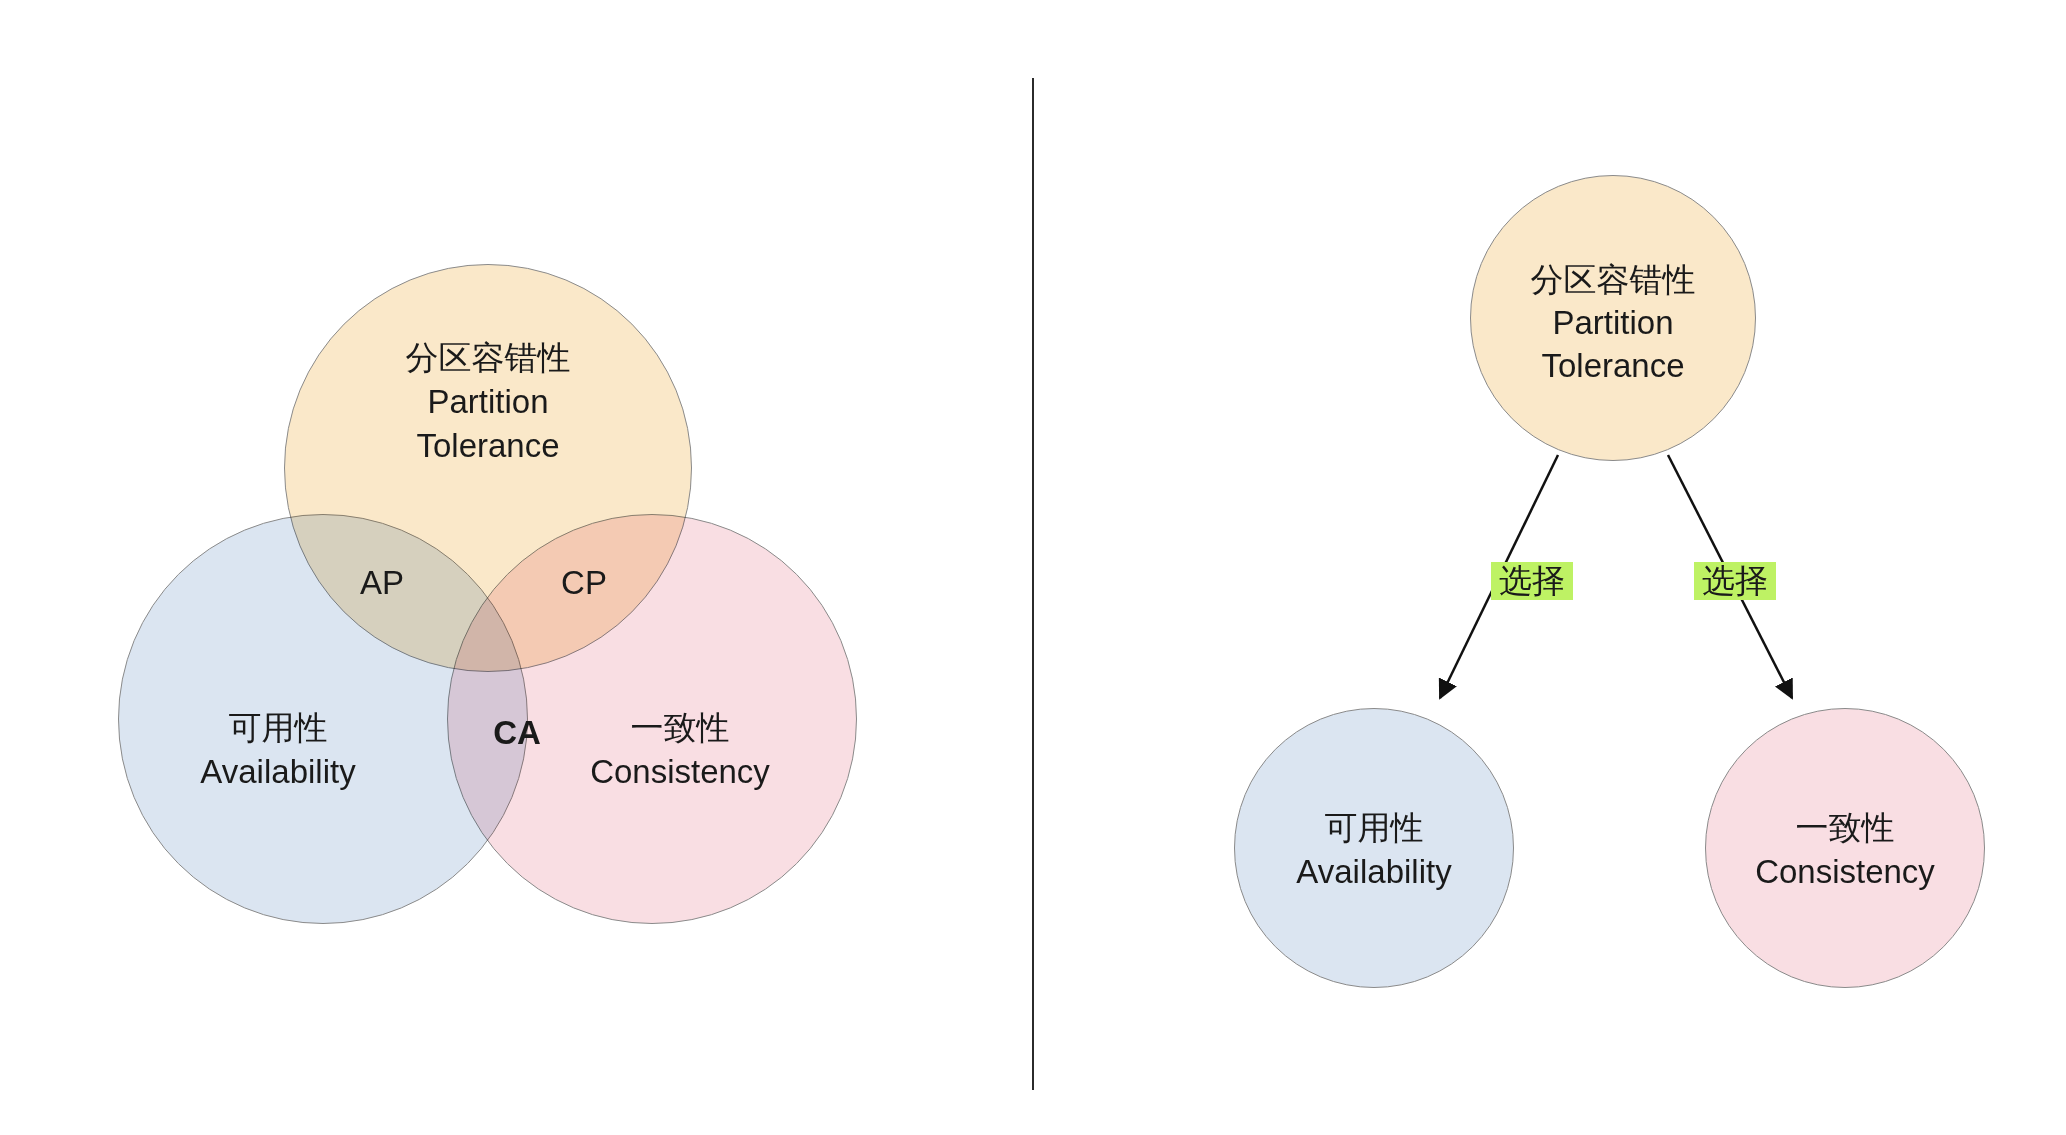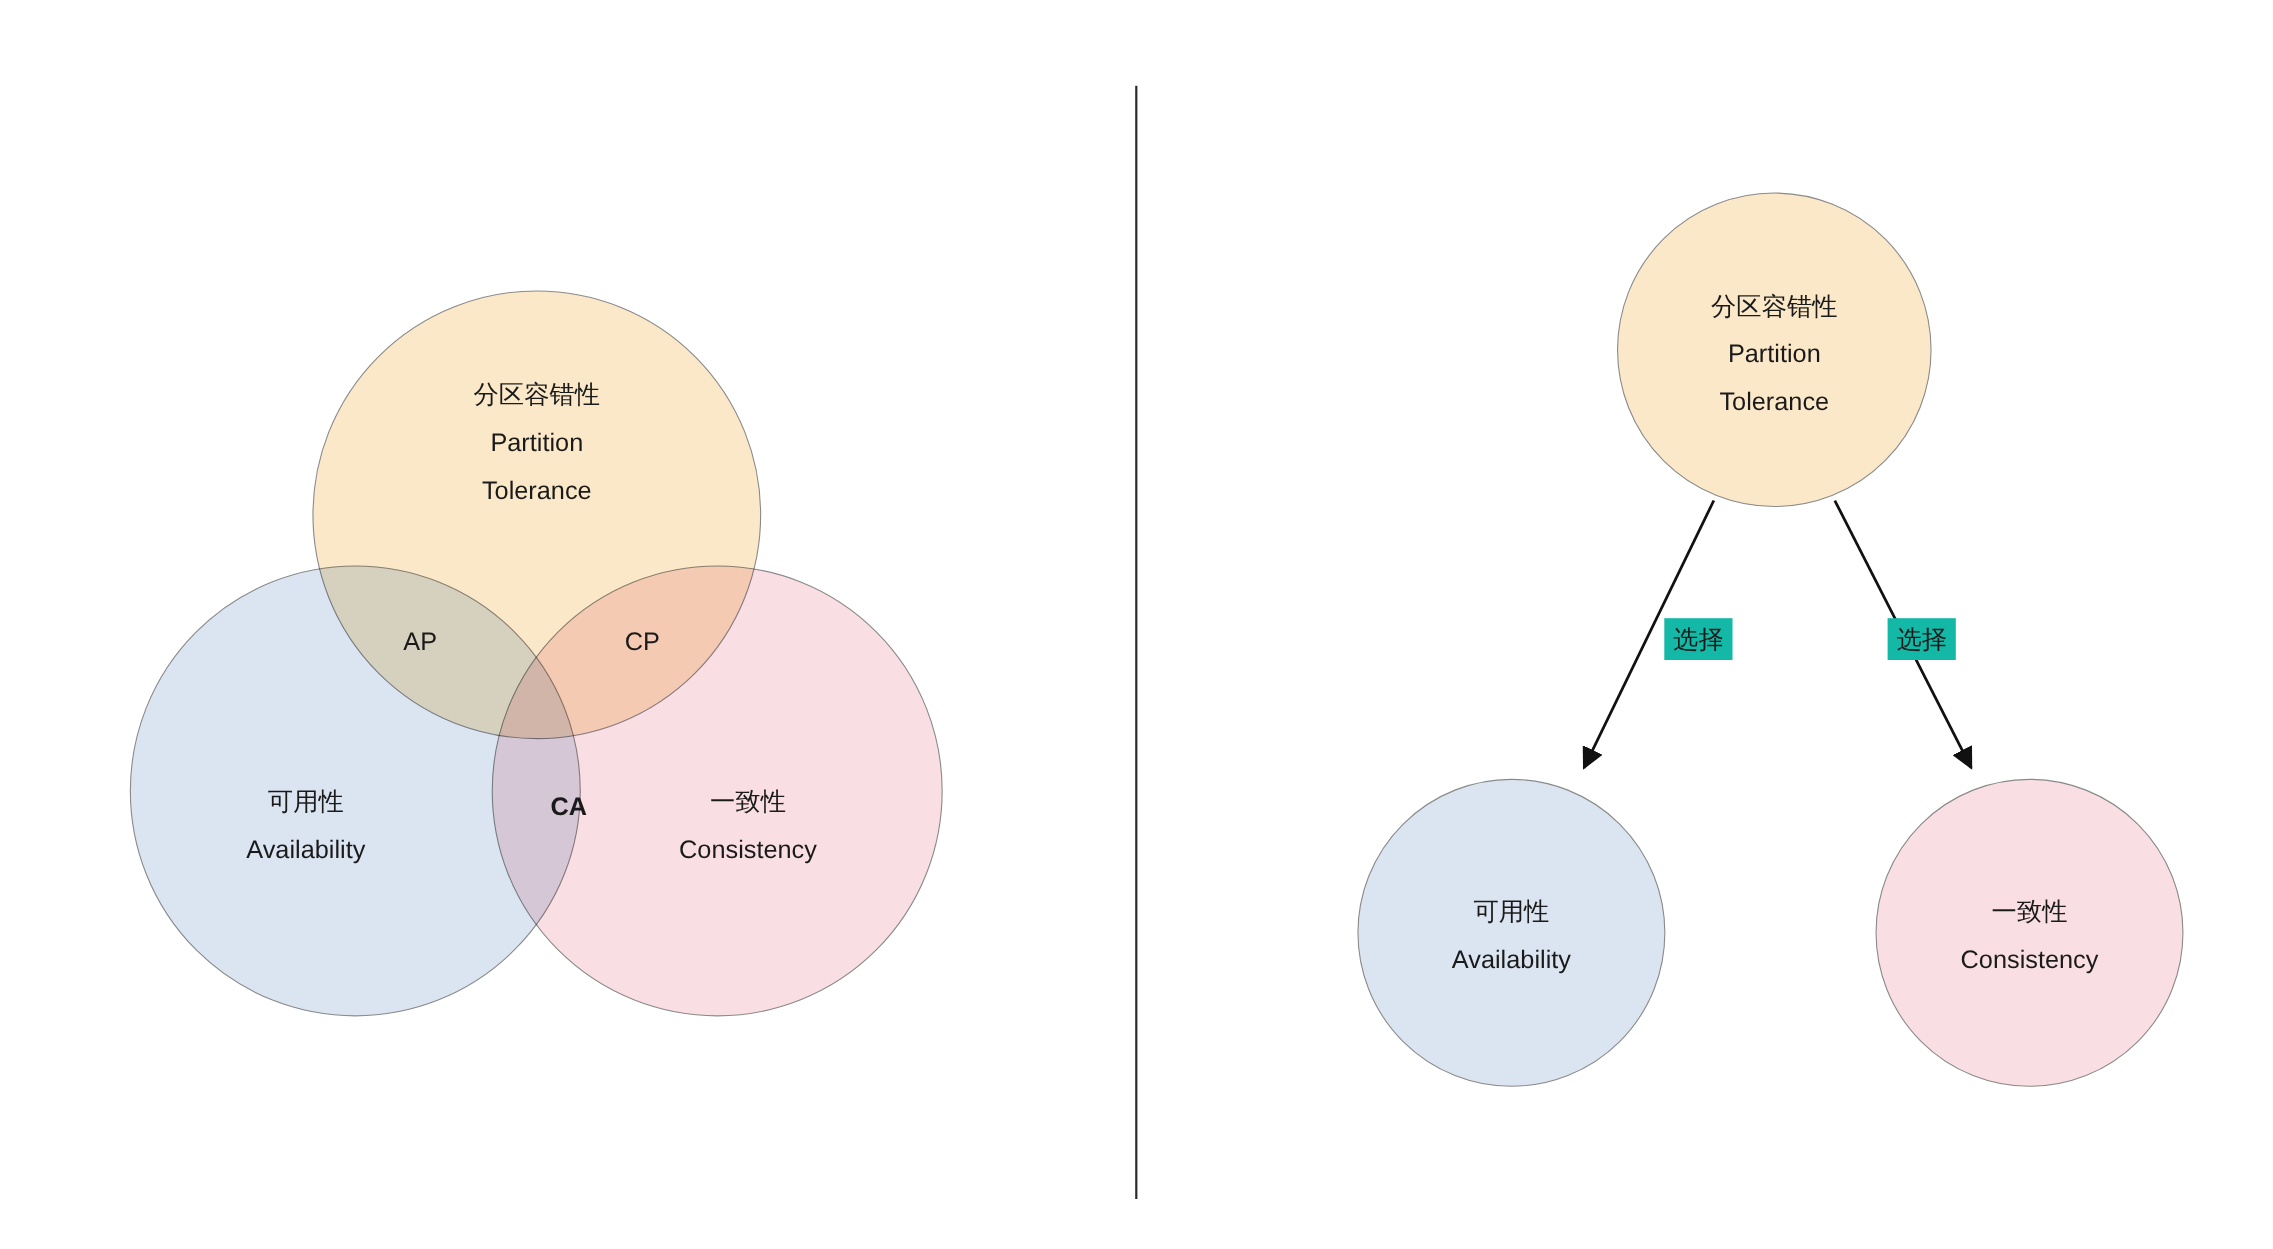--- a/index.html
+++ b/index.html
@@ -19,30 +19,29 @@
     border: 1.5px solid var(--stroke, #8a8a8a);
   }
   .blend { mix-blend-mode: multiply; }
   .c-partition   { background: var(--partition-fill, #fae8c9); }
   .c-availability{ background: var(--availability-fill, #dbe5f1); }
   .c-consistency { background: var(--consistency-fill, #f9dee3); }
   .lbl {
     position: absolute;
     transform: translate(-50%, -50%);
     text-align: center;
-    font-size: 23px;
+    font-size: 33px;
     line-height: 44px;
     white-space: nowrap;
     z-index: 3;
   }
   .choose {
-    background: #14b8a6;
+    background: #bef264;
     padding: 0 8px;
     line-height: 38px;
-    margin-left: 12px;
   }
   .divider {
     position: absolute;
     left: 1032px;
     top: 78px;
     width: 2px;
     height: 1012px;
     background: var(--divider, #2b2b2b);
     z-index: 2;
   }

